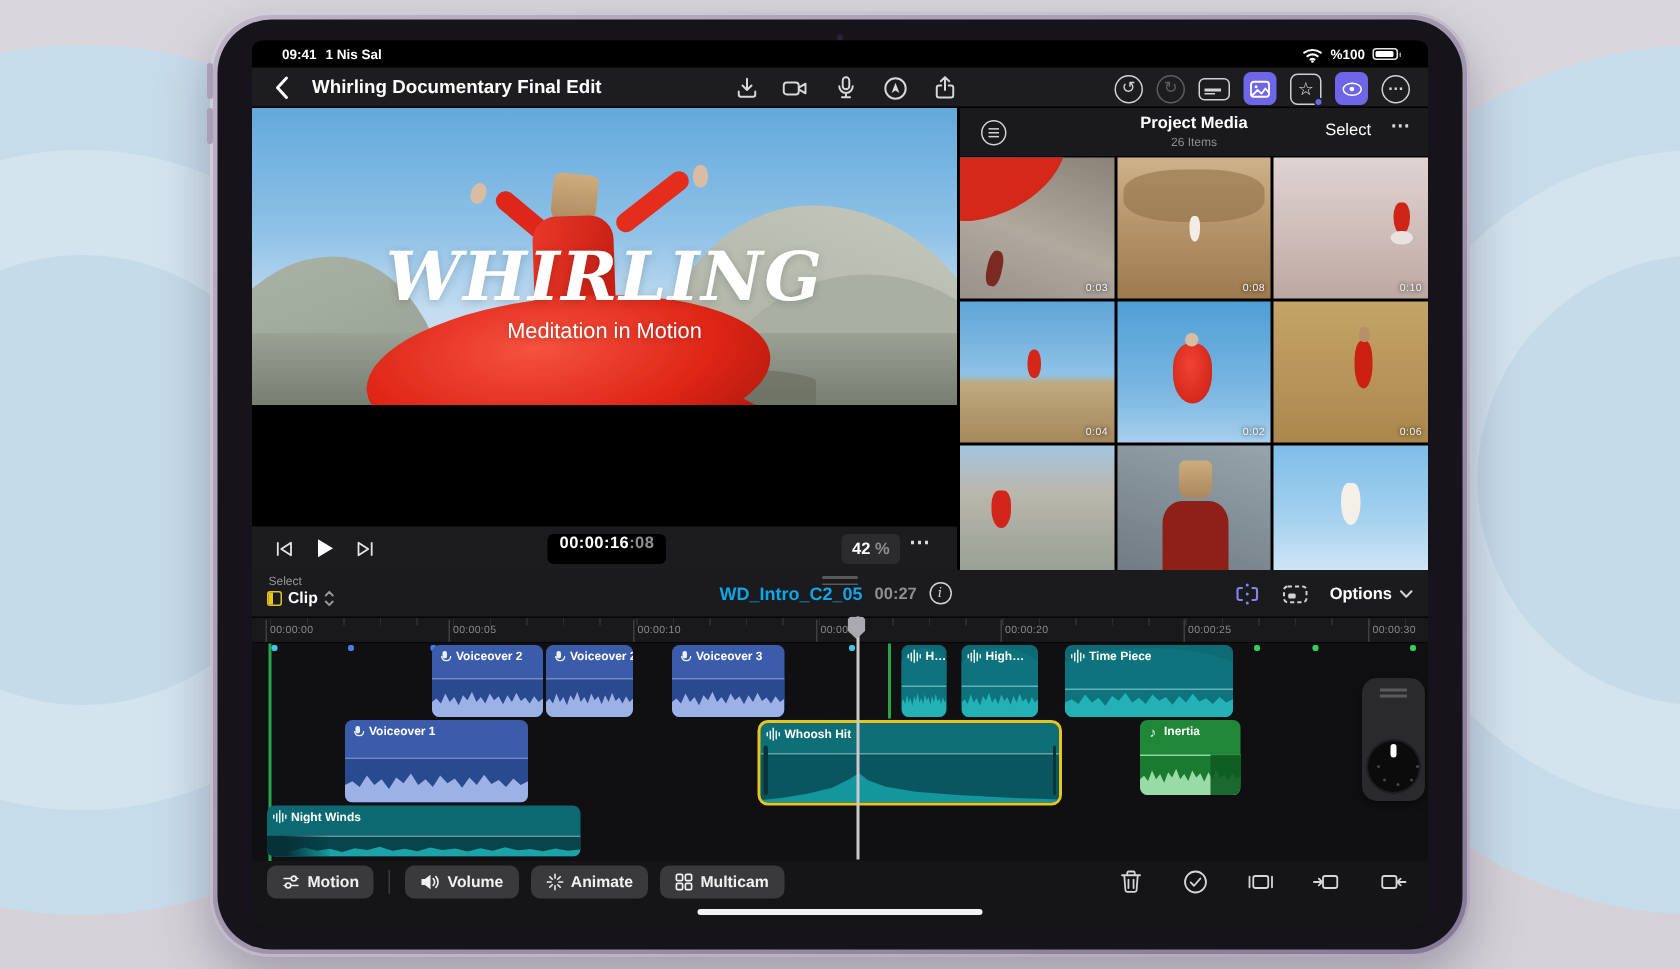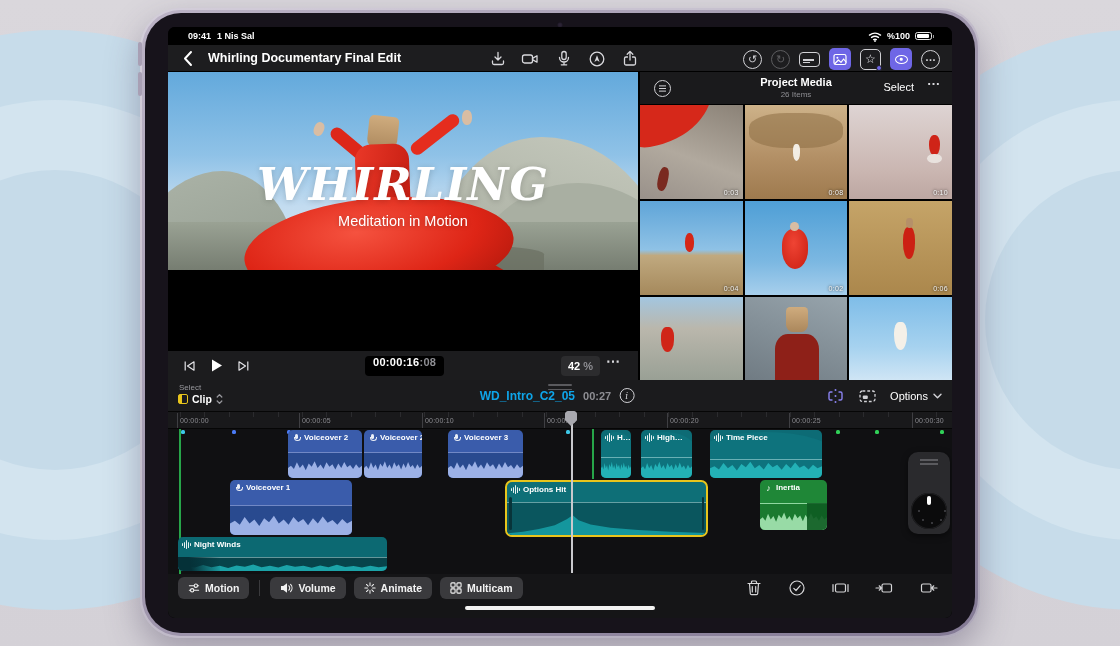--- a/index.html
+++ b/index.html
@@ -153,21 +153,21 @@
   .drag-handle{position:absolute;left:50%;top:4px;width:24px;transform:translateX(-50%)}
   .drag-handle::before,.drag-handle::after{content:"";display:block;height:1.5px;background:#5a5a5e;border-radius:1px;margin-bottom:3px}
   .clipinfo{position:absolute;left:50%;top:0;height:31px;transform:translateX(-52%);
     display:flex;align-items:center;gap:8px}
   .clip-name{font-size:12px;font-weight:700;color:#0ea5e9}
   .clip-dur{font-size:11px;color:#8e8e93;font-weight:600}
   .info-btn{width:15px;height:15px;border:1.2px solid #d2d2d6;border-radius:50%;display:flex;
     align-items:center;justify-content:center;color:#d2d2d6}
   .info-btn::before{content:"i";font-family:"DejaVu Serif",serif;font-style:italic;font-size:9px}
   .tl-head-r{position:absolute;right:10px;top:0;height:31px;display:flex;align-items:center;gap:13px}
-  .options-btn{display:flex;align-items:center;gap:5px;font-size:11px;color:#fff;font-weight:400}
+  .options-btn{display:flex;align-items:center;gap:5px;font-size:11px;color:#fff;font-weight:700}
   .ruler{position:absolute;left:0;top:31px;width:100%;height:18px;background:#19191b;
     border-top:1px solid #060606;border-bottom:1px solid #060606}
   .ticks{position:absolute;left:12px;right:0;top:0;height:5px;
     background:repeating-linear-gradient(90deg,#2b2b2e 0 1px,transparent 1px 24.4px)}
   .rlabel{position:absolute;top:5px;font-size:7px;color:#8a8a8f;letter-spacing:.2px}
   .rlabel::before{content:"";position:absolute;left:-3px;top:-4px;width:1px;height:15px;background:#3f3f43}
   .tracks{position:absolute;left:0;top:49px;right:0;height:145px;background:#101012}
   .gline{position:absolute;width:1.5px;background:#2bbf53;opacity:.85;z-index:6}
   .gl1{left:11px;top:49px;height:145px}
   .gl2{left:424px;top:49px;height:50px}
@@ -597,21 +597,21 @@
         <div class="hdr">
             <span class="clipicon">
               <span class="wvg">
                 <i></i>
                 <i></i>
                 <i></i>
                 <i></i>
                 <i></i>
               </span>
             </span>
-            <span>Options Hit</span>
+            <span>Whoosh Hit</span>
           </div>
         <span class="trim" style="left:2px"></span>
         <span class="trim" style="right:2px"></span>
         <div class="wa">
             <span class="hline" style="top:0"></span>
             <div class="wave"></div>
           </div>
       </div>
       <div class="clip clip-green c-in">
         <div class="hdr">

